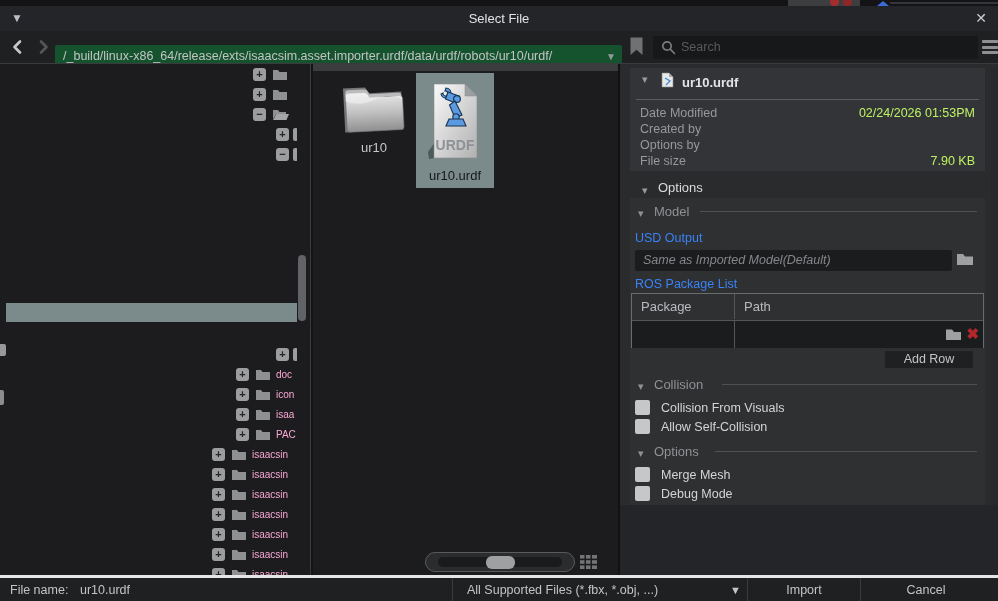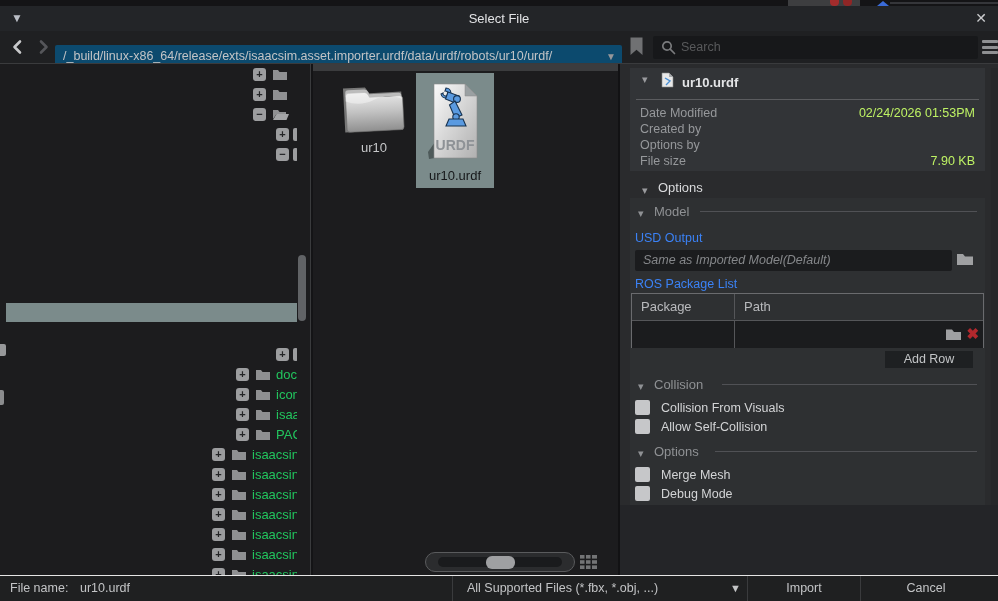--- a/index.html
+++ b/index.html
@@ -18,40 +18,40 @@
 
   
   .titlebar{left:0;top:6px;width:998px;height:25px;background:#232528}
   .title{left:0;top:0;width:100%;text-align:center;line-height:25px;color:#e2e3e5;font-size:13px}
   .winmenu{left:11px;top:0;line-height:25px;color:#b9bdc5;font-size:12px}
   .closebtn{right:6px;top:0;width:22px;text-align:center;line-height:25px;color:#cbccce;font-size:14px}
 
   
   .navbar{left:0;top:31px;width:998px;height:32px;background:#1f2022}
   .navbtn{top:7px;width:18px;height:18px}
-  .path-field{left:55px;top:14px;width:567px;height:23px;background:#0c4a6e;border-radius:2px;overflow:hidden}
+  .path-field{left:55px;top:14px;width:567px;height:23px;background:#14532d;border-radius:2px;overflow:hidden}
   .path-text{left:8px;top:0;right:24px;line-height:23px;color:#c3c4c6;font-size:12.5px;white-space:nowrap;overflow:hidden}
   .path-dd{right:6px;top:0;line-height:23px;color:#96979a;font-size:10px}
   .bookmark{left:629px;top:6px}
   .search-field{left:653px;top:5px;width:325px;height:23px;background:#17181a;border-radius:2px}
   .search-icon{left:8px;top:4px}
   .search-ph{left:28px;top:0;line-height:23px;color:#58595b;font-size:12.5px}
   .hamburger{left:982px;top:9px;width:16px;height:14px}
   .hamburger div{height:3px;background:#8f9092;margin-bottom:2.5px;border-radius:1px}
 
   .bodyline{left:0;top:63px;width:998px;height:1px;background:#3a3b3d}
 
   
   .tree{left:0;top:64px;width:310px;height:511px;background:#1c1c1e}
   .tree-rows{left:0;top:0;width:297px;height:511px;overflow:hidden;position:absolute}
   .trow{position:absolute;height:20px}
   .expand{position:absolute;left:0;top:3px;width:13px;height:13px;background:#9c9d9f;border-radius:3px;color:#232426;font-size:11px;line-height:12px;text-align:center;font-weight:bold}
   .ticon{position:absolute;left:19px;top:4px}
   .sliverbit{position:absolute;left:17px;top:3px;width:5px;height:13px;background:#9c9d9f;border-radius:2px}
-  .tlabel{position:absolute;left:40px;top:0;line-height:20px;color:#22c55e;font-size:13px;white-space:nowrap}
+  .tlabel{position:absolute;left:40px;top:0;line-height:20px;color:#f9a8d4;font-size:10px;white-space:nowrap}
   .sel-row{left:6px;top:239px;width:291px;height:19px;background:#7b8b8b}
   .tree-scroll{left:298px;top:191px;width:8px;height:66px;background:#616366;border-radius:4px}
   .frag1{left:0;top:280px;width:6px;height:12px;background:#97989a;border-radius:0 2px 2px 0}
   .frag2{left:0;top:326px;width:4px;height:15px;background:#8b8c8e;border-radius:0 2px 2px 0}
 
   .vdiv1{left:310px;top:64px;width:1px;height:511px;background:#3a3b3d}
   .vdiv1b{left:311px;top:64px;width:2px;height:511px;background:#141416}
   .vdiv2{left:618px;top:64px;width:2px;height:511px;background:#121214}
 
   
@@ -103,21 +103,21 @@
 
   .cbgroup{position:absolute;left:5px;width:340px}
   .cbrow{display:flex;align-items:center;height:19px;gap:11px}
   .cbox{width:15px;height:15px;background:#c6c7c9;border-radius:2px;flex:0 0 auto}
   .cblabel{font-size:12.5px;color:#d3d4d6}
 
   .below-frame{left:0;top:441px;width:378px;height:70px;background:#242528;position:absolute}
   .right-gutter{left:371px;top:4px;width:7px;height:437px;background:#27282a;position:absolute}
 
   
-  .bottombar{left:0;top:575px;width:998px;height:26px;background:#1f2021;border-top:1px solid #e5e5e5}
+  .bottombar{left:0;top:575px;width:998px;height:26px;background:#1f2021;border-top:3px solid #e5e5e5}
   .bdiv{position:absolute;top:0;width:1px;height:25px;background:#3a3b3d}
   .btext{position:absolute;top:0;line-height:25px;font-size:12.5px;color:#c3c4c6;white-space:nowrap}
   .bbtn{position:absolute;top:0;line-height:25px;font-size:12.5px;color:#c3c4c6;text-align:center}
   .filter-dd{position:absolute;left:730px;top:0;line-height:25px;color:#c4c5c7;font-size:11px}
 </style>
 </head>
 <body>
 
 <div id="app">
 

